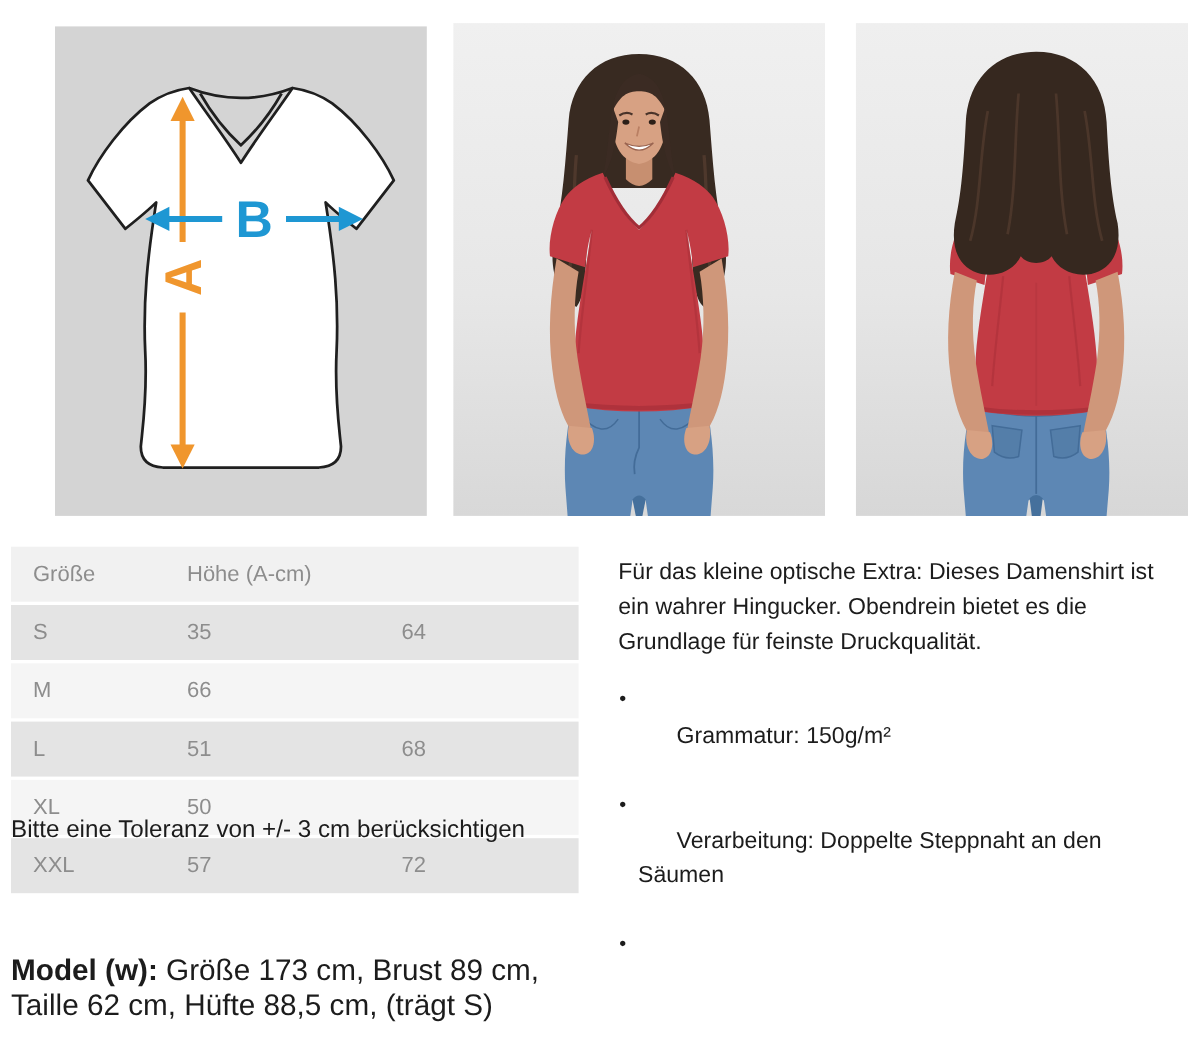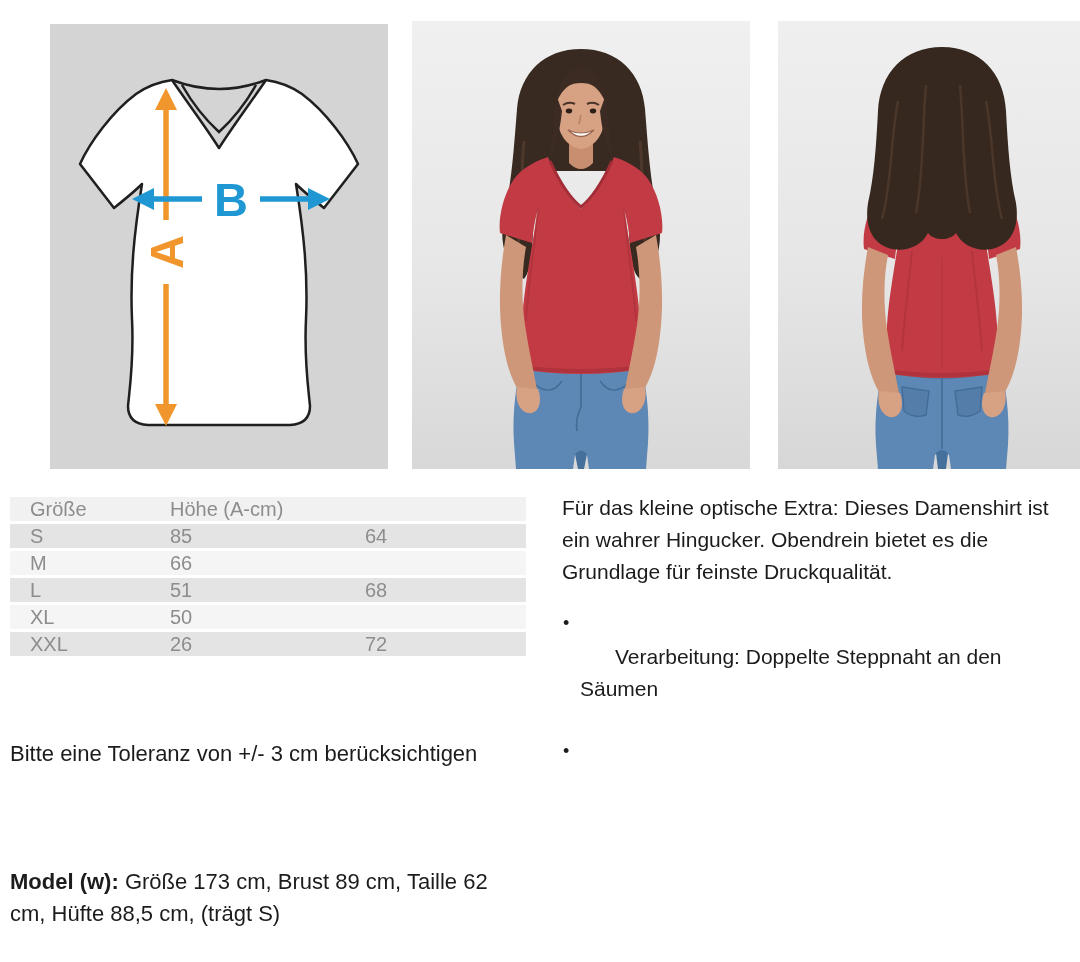--- a/index.html
+++ b/index.html
@@ -11,32 +11,32 @@
   #panel-diagram{left:10px;top:8px;width:338px;height:445px;background:#d4d4d4;}
   #panel-front{left:372px;top:5px;width:338px;height:448px;}
   #panel-back{left:738px;top:5px;width:328px;height:448px;}
   #panel-diagram svg,#panel-front svg,#panel-back svg{display:block;}
 
   svg text.measure-letter{font-family:"Liberation Sans",sans-serif;font-weight:700;font-size:47px;}
 
   
   #size-table{left:10px;top:497px;width:516px;font-size:20px;color:#8d8d8d;}
   .trow{display:grid;grid-template-columns:140px 195px 1fr;align-items:center;
-        height:24px;margin-bottom:3px;padding-left:20px;}
+        height:50px;margin-bottom:3px;padding-left:20px;}
   .trow.head{background:#f1f1f1;}
   .trow.dark{background:#e4e4e4;}
   .trow.lite{background:#f5f5f5;}
 
   #tolerance-note{left:10px;top:741px;width:520px;font-size:22px;color:#1c1c1c;}
-  #model-info{left:10px;top:866px;width:512px;font-size:22px;line-height:32px;}
+  #model-info{left:10px;top:866px;width:512px;font-size:27px;line-height:32px;}
   #model-info b{font-weight:700;}
 
   
   #description{left:562px;top:492px;width:502px;font-size:21px;line-height:31.8px;}
-  #description p{margin:0 0 22px 0;}
+  #description p{margin:12px 0 22px 0;}
   #feature-list{list-style:none;margin:0;padding:0;}
   #feature-list li{position:relative;padding-left:18px;min-height:32px;white-space:pre-wrap;}
   #feature-list li::before{content:"\2022";position:absolute;left:1px;top:-1px;font-size:18px;}
 </style>
 </head>
 <body>
 
 <figure class="abs" id="panel-diagram">
   <svg width="338" height="445" viewBox="0 0 338 445">
 
@@ -178,52 +178,55 @@
   </svg>
 </figure>
 
 <div class="abs" id="size-table">
   <div class="trow head">
     <span>Größe</span>
     <span>Höhe (A-cm)</span>
   </div>
   <div class="trow dark">
     <span>S</span>
-    <span>85</span>
+    <span>35</span>
     <span>64</span>
   </div>
   <div class="trow lite">
     <span>M</span>
     <span>66</span>
   </div>
   <div class="trow dark">
     <span>L</span>
     <span>51</span>
     <span>68</span>
   </div>
   <div class="trow lite">
     <span>XL</span>
     <span>50</span>
   </div>
   <div class="trow dark">
     <span>XXL</span>
-    <span>26</span>
+    <span>57</span>
     <span>72</span>
   </div>
 </div>
 
 <div class="abs" id="tolerance-note">Bitte eine Toleranz von +/- 3 cm berücksichtigen</div>
 
 <div class="abs" id="model-info">
   <b>Model (w):</b><span> Größe 173 cm, Brust 89 cm, Taille 62 cm, Hüfte 88,5 cm, (trägt S)</span>
 </div>
 
 <div class="abs" id="description">
   <p>Für das kleine optische Extra: Dieses Damenshirt ist ein wahrer Hingucker. Obendrein bietet es die Grundlage für feinste Druckqualität.</p>
   <ul id="feature-list">
+    <li>
+      <span>Grammatur: 150g/m²</span>
+    </li>
     <li>
       <span>Verarbeitung: Doppelte Steppnaht an den Säumen</span>
     </li>
     <li>
       
       
       
     </li>
 
   </ul>

